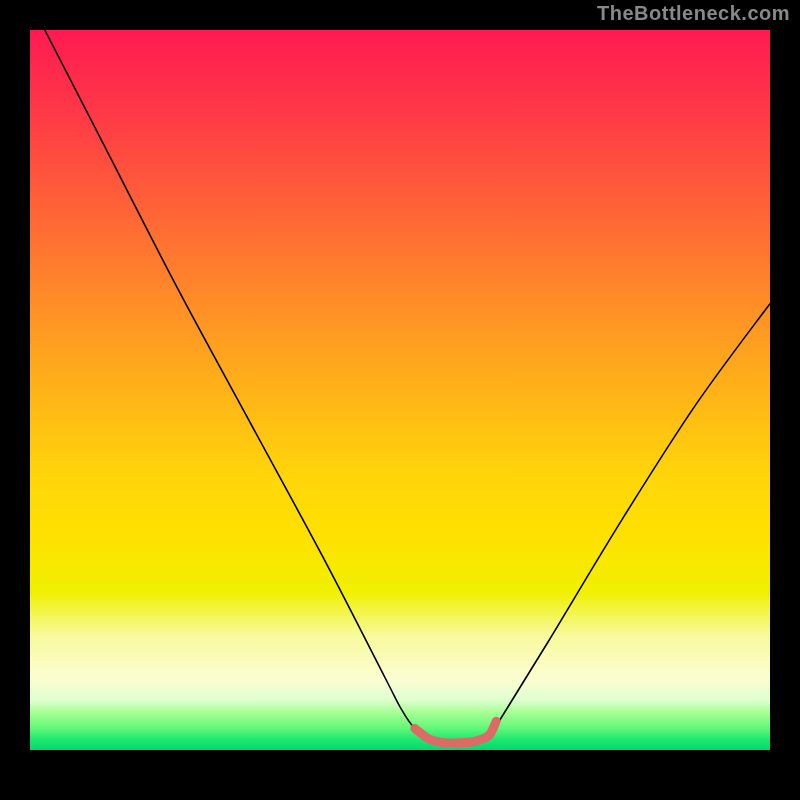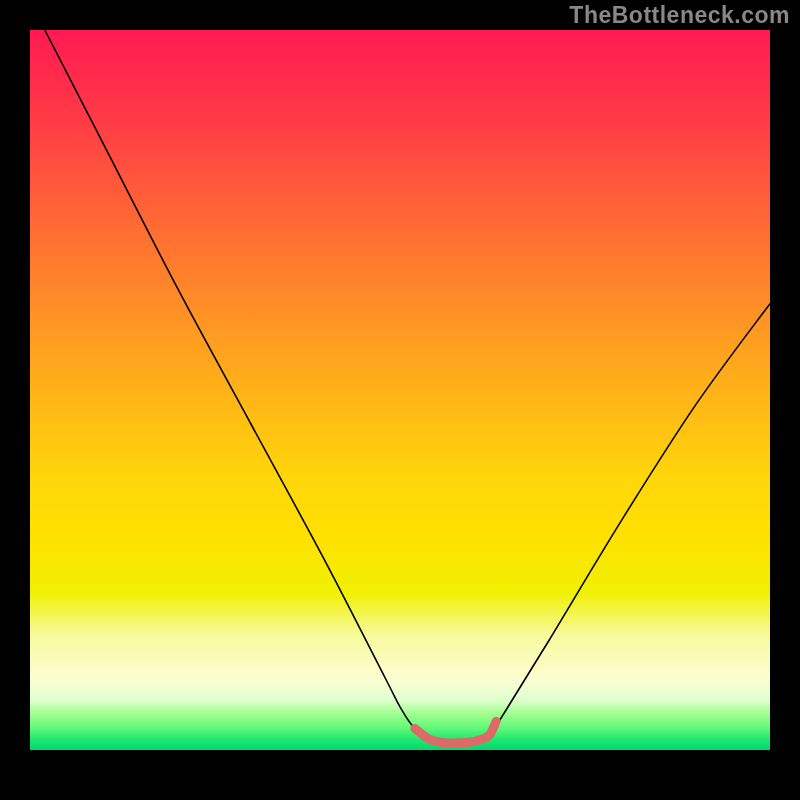--- a/index.html
+++ b/index.html
@@ -15,21 +15,21 @@
     position: relative;
     width: 800px;
     height: 800px;
     background: #000;
   }
   .watermark {
     position: absolute;
     top: 2px;
     right: 10px;
     color: #888;
-    font-size: 23px;
+    font-size: 20px;
     font-weight: bold;
     z-index: 10;
     letter-spacing: 0.5px;
   }
   .plot-area {
     position: absolute;
     left: 30px;
     top: 30px;
     width: 740px;
     height: 720px;

